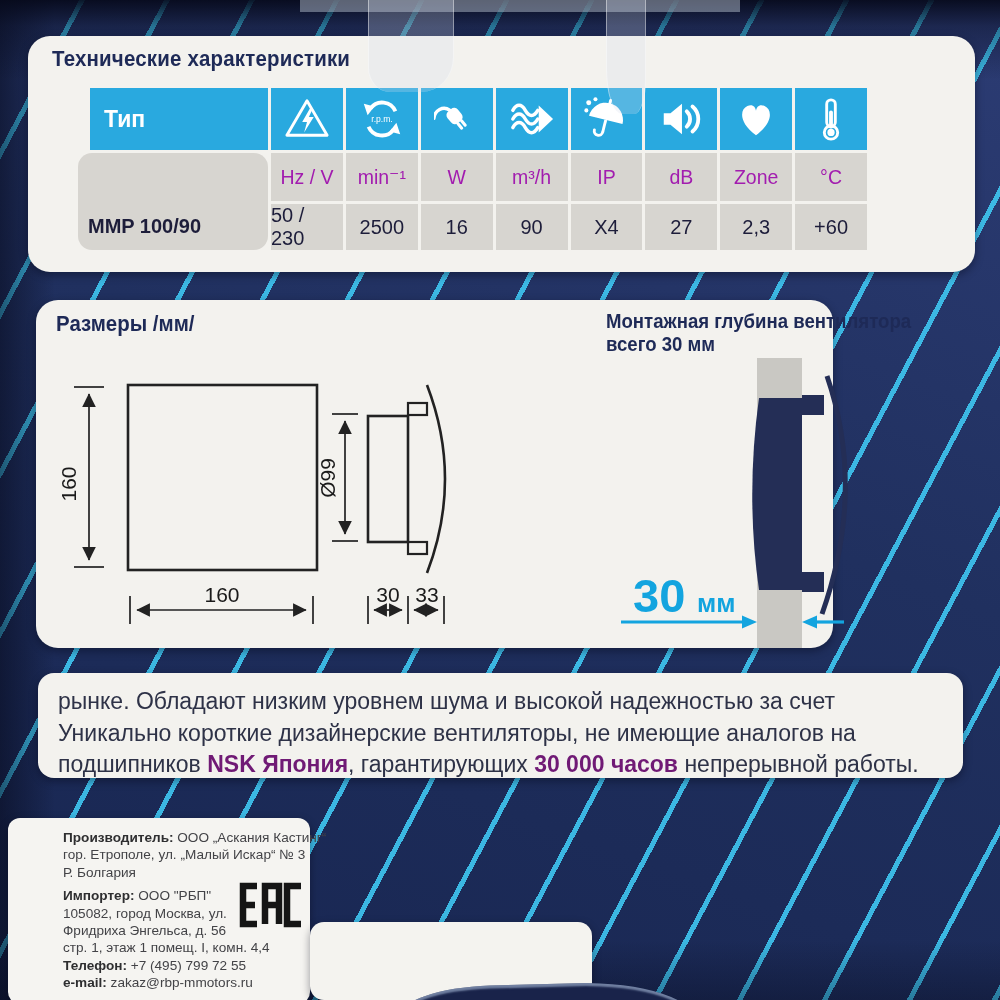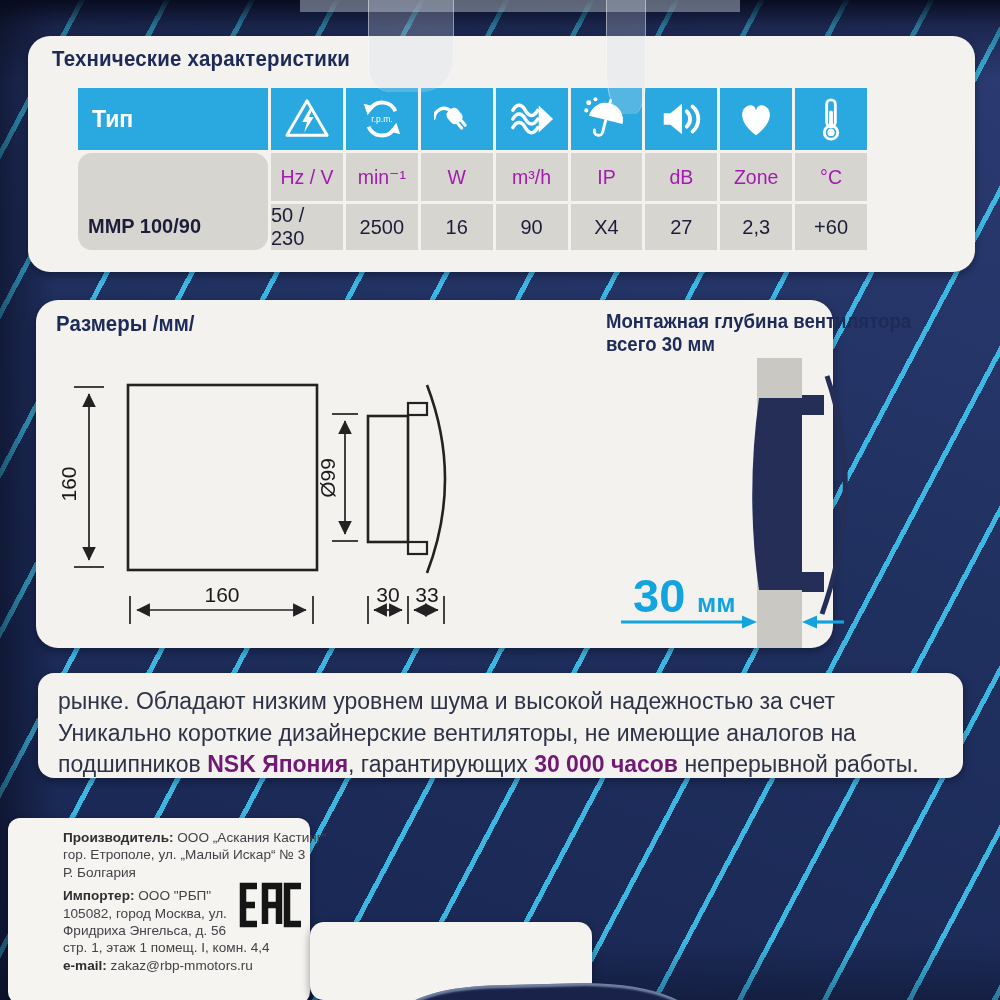--- a/index.html
+++ b/index.html
@@ -27,21 +27,21 @@
   .hd-top{position:absolute;left:24px;top:10px;font-size:22px;letter-spacing:.2px;}
   .hd-dim{position:absolute;left:20px;top:11px;font-size:22px;}
   .hd-mount{position:absolute;left:570px;top:10px;font-size:20px;line-height:23px;}
 
   
   .spec-table{position:absolute;left:50px;top:52px;width:789px;display:grid;
     grid-template-columns:190px repeat(8,1fr);grid-template-rows:62px 48px 46px;gap:3px;}
   .cell{display:flex;align-items:center;justify-content:center;}
   .head{background:#29a9df;}
   .gray{background:#d7d5d0;}
-  .type-head{justify-content:flex-start;padding-left:14px;color:#ffffff;font-weight:bold;font-size:23px;}
+  .type-head{justify-content:flex-start;padding-left:14px;color:#ffffff;font-weight:bold;font-size:23px;margin-left:12px;}
   .type-cell{grid-row:2/4;align-items:flex-end;justify-content:flex-start;
     padding:0 0 12px 10px;font-weight:bold;font-size:20px;color:#1d1d3a;border-radius:14px;}
   .unit{font-size:19.5px;color:#a21caf;}
   .val{font-size:20px;color:#1d1d3a;}
   .head svg{width:46px;height:46px;display:block;}
 
   
   .desc{position:absolute;left:20px;top:13px;right:18px;color:#2e3247;font-size:23px;line-height:31.5px;}
   .desc b{color:#701a75;}
 
@@ -250,20 +250,21 @@
 
 <div class="panel label">
   <div class="mfg">
     <div class="ln"><b>Производитель:</b><span> ООО „Аскания Кастинг“</span></div>
     <div class="ln"><span>гор. Етрополе, ул. „Малый Искар“ № 3</span></div>
     <div class="ln"><span>Р. Болгария</span></div>
     <div class="ln gap-top"><b>Импортер:</b><span> ООО "РБП"</span></div>
     <div class="ln"><span>105082, город Москва, ул.</span></div>
     <div class="ln"><span>Фридриха Энгельса, д. 56</span></div>
     <div class="ln"><span>стр. 1, этаж 1 помещ. I, комн. 4,4</span></div>
+    <div class="ln"><b>Телефон:</b><span> +7 (495) 799 72 55</span></div>
     <div class="ln"><b>e-mail:</b><span> zakaz@rbp-mmotors.ru</span></div>
   </div>
   <div class="eac">
     <span class="sr">EAC</span>
     <svg viewBox="0 0 70 46" width="70" height="46">
       <g fill="none" stroke="#151515" stroke-width="6.5">
         <path d="M21,4 H7 V42 H21 M7,23 H19"></path>
         <path d="M29,42 V4 H43 V42 M29,23 H43"></path>
         <path d="M65,4 H51 V42 H65"></path>
       </g>

